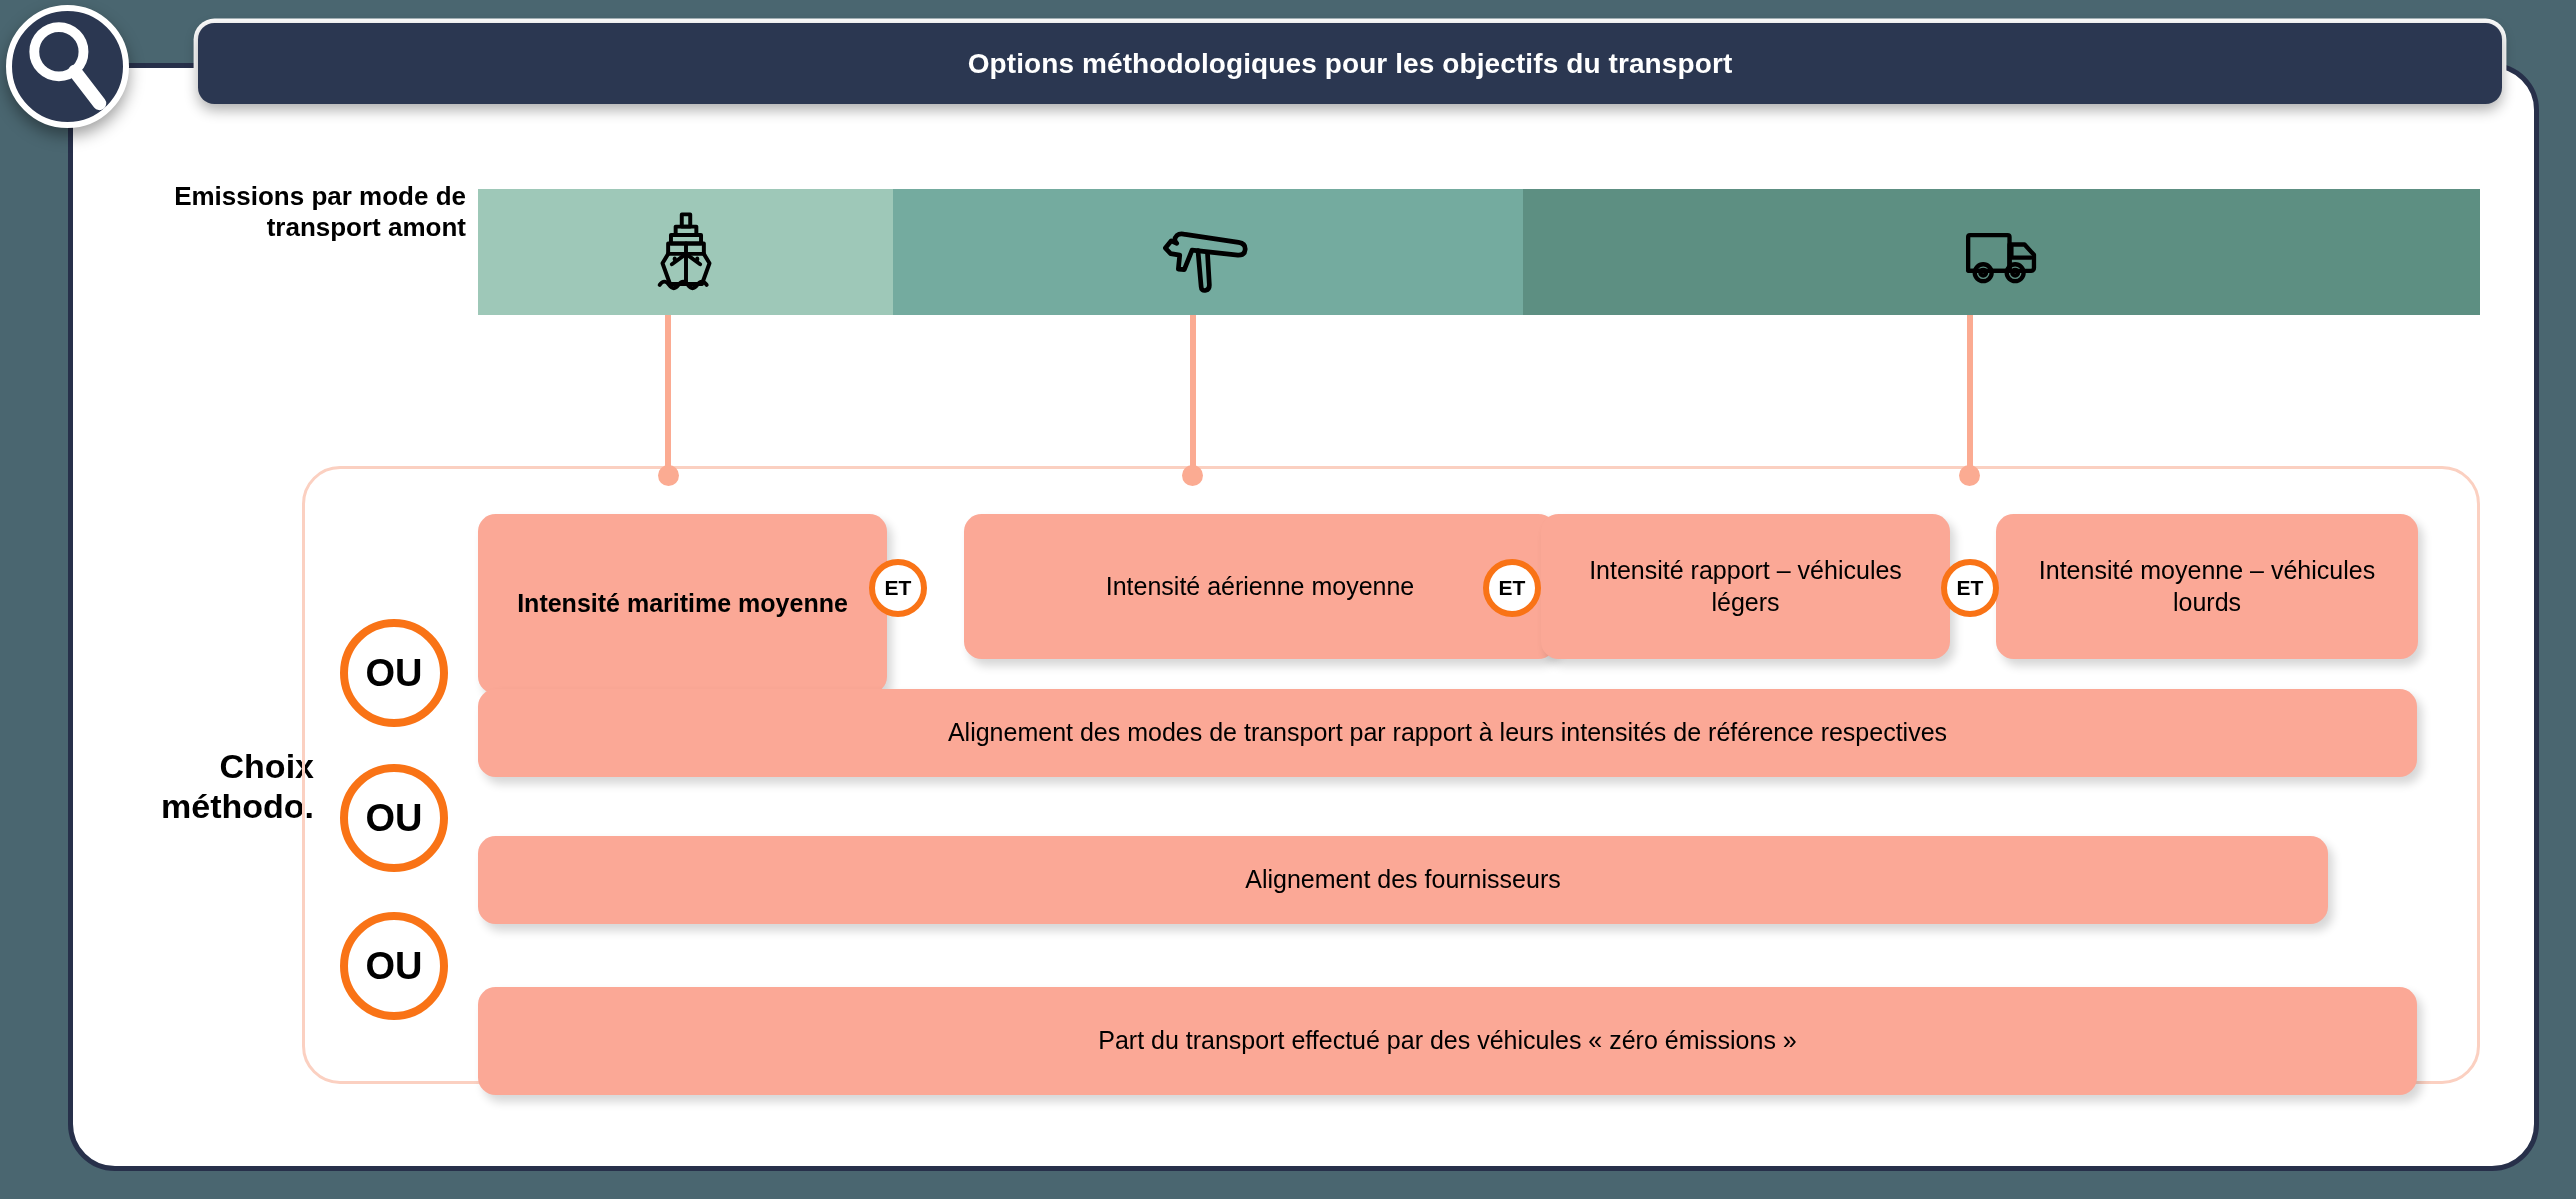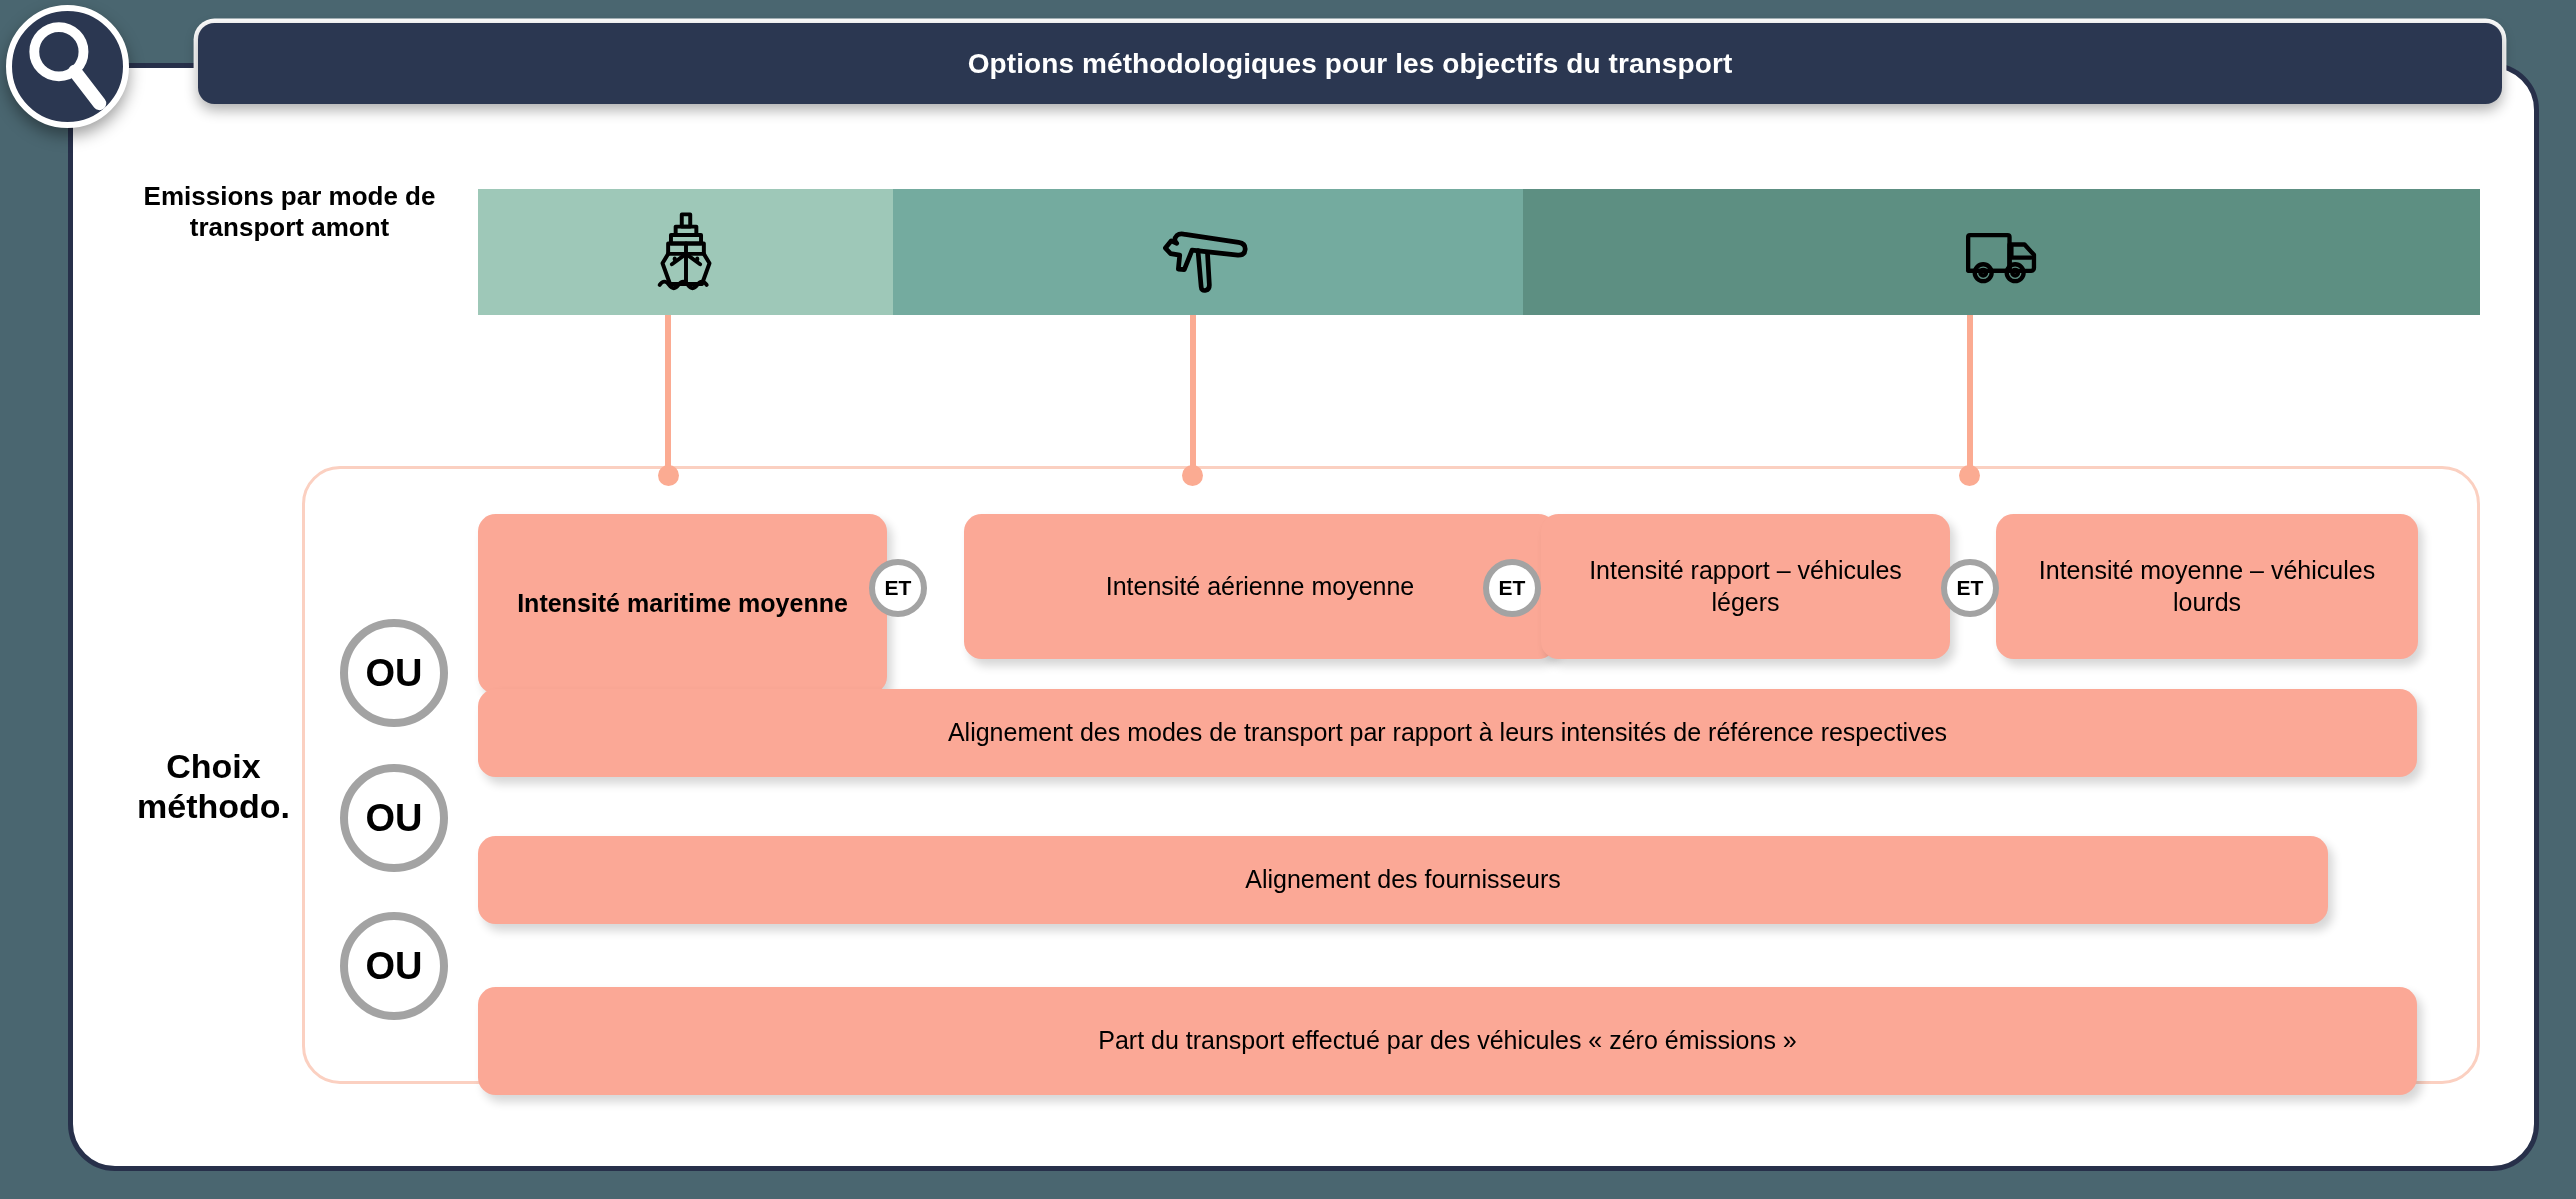--- a/index.html
+++ b/index.html
@@ -53,21 +53,21 @@
     background: #2b3751;
     border-radius: 50%;
     border: 6.3px solid #ffffff;
     box-shadow: 0 7.6px 16.4px rgba(0,0,0,0.38);
   }
   .magnifier svg { position: absolute; inset: 0; width: 100%; height: 100%; }
 
   
   .left-label {
     position: absolute;
-    text-align: center;
+    text-align: right;
     font-weight: bold;
     color: #000000;
     line-height: 1.18;
   }
   #label-emissions {
     left: 113px; top: 181px; width: 353px;
     font-size: 26px;
   }
   #label-choix {
     left: 113px; top: 746px; width: 201px;
@@ -125,21 +125,21 @@
     font-size: 25px;
     line-height: 1.25;
     padding: 0 16.4px;
     z-index: 5;
   }
 
   
   .badge {
     position: absolute;
     background: #ffffff;
-    border: 7px solid #a3a3a3;
+    border: 7px solid #f97316;
     border-radius: 50%;
     display: flex; align-items: center; justify-content: center;
     font-weight: bold;
     color: #000000;
     z-index: 12;
   }
   .badge-et {
     width: 58px; height: 58px;
     font-size: 21px;
     border-width: 6.3px;

